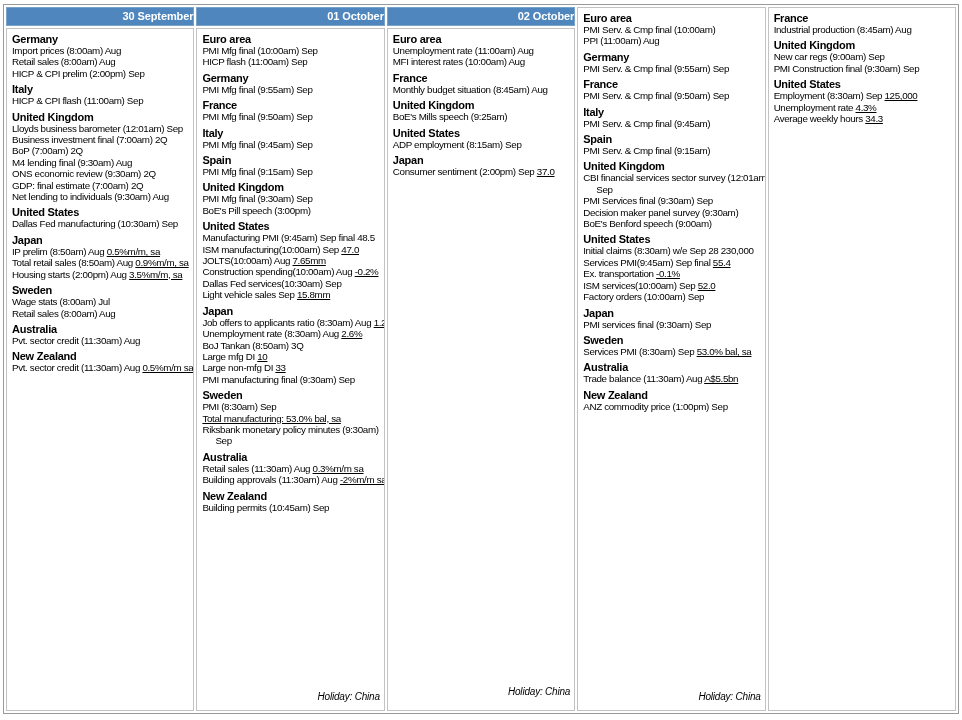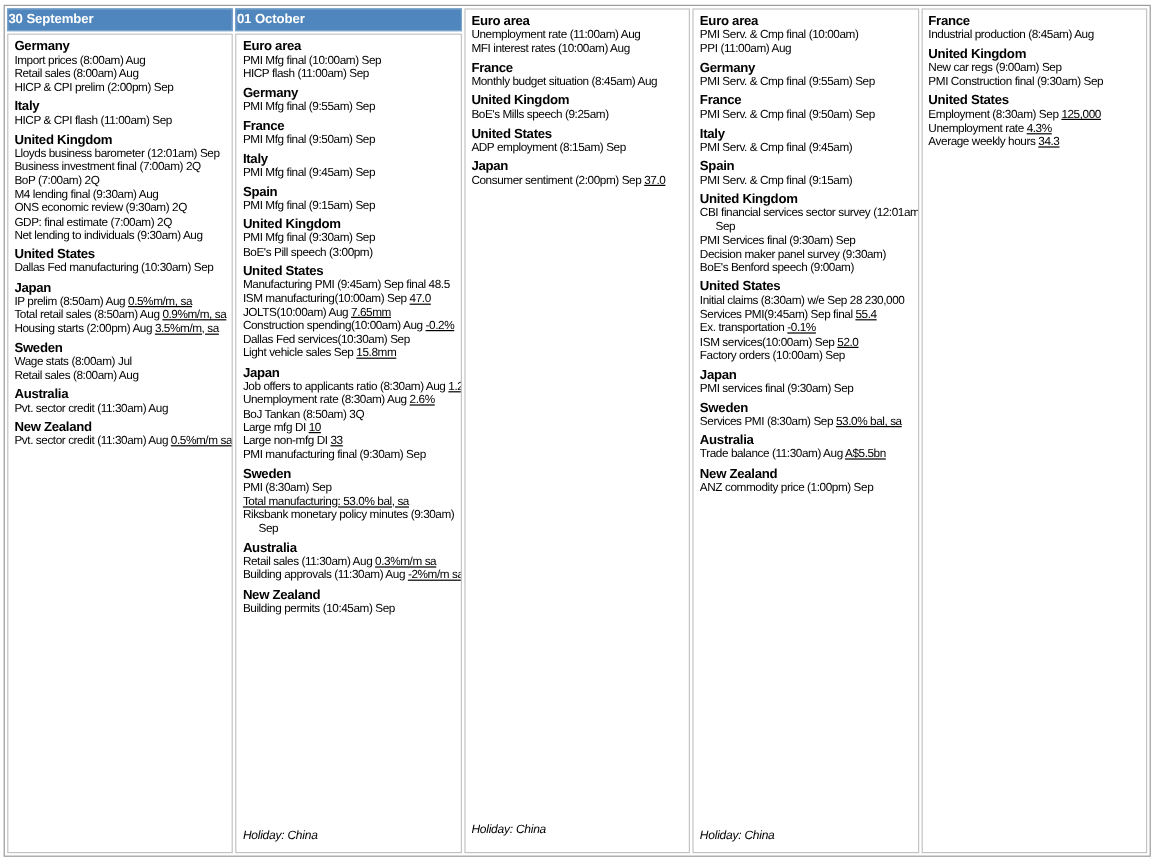--- a/index.html
+++ b/index.html
@@ -24,21 +24,21 @@
     display:flex;
     flex-direction:column;
     min-width:0;
   }
   .day-header{
     background:#4f86bd;
     border:1px solid #7aa3c8;
     color:#fff;
     font-weight:bold;
     font-size:11px;
-    text-align:left;
+    text-align:right;
     padding:2px 0 3px 0;
     margin-bottom:2px;
     letter-spacing:-0.1px;
   }
   .day-body{
     flex:1 1 auto;
     border:1px solid #c3c3c3;
     background:#fff;
     padding:4px 4px 8px 5px;
     display:flex;
@@ -60,20 +60,21 @@
     white-space:nowrap;
   }
   .item.indent{padding-left:13px;}
   .item .u, .item u{text-decoration:underline;text-underline-offset:1px;}
   .holiday{
     margin-top:auto;
     font-size:10px;
     font-style:italic;
     letter-spacing:-0.2px;
     padding-top:6px;
+    text-align:right;
   }
   .holiday.raised{margin-bottom:5px;}
 </style>
 </head>
 <body>
 
 <div class="calendar">
     <div class="day-col">
       <div class="day-header">30 September</div>
       <div class="day-body">
@@ -182,20 +183,21 @@
           <div class="item">Building approvals (11:30am) Aug <span class="u">-2%m/m sa</span></div>
         </div>
         <div class="group">
           <div class="country">New Zealand</div>
           <div class="item">Building permits (10:45am) Sep</div>
         </div>
         <div class="holiday">Holiday: China</div>
       </div>
     </div>
     <div class="day-col">
+      <div class="day-header">02 October</div>
       <div class="day-body">
         <div class="group">
           <div class="country">Euro area</div>
           <div class="item">Unemployment rate (11:00am) Aug</div>
           <div class="item">MFI interest rates (10:00am) Aug</div>
         </div>
         <div class="group">
           <div class="country">France</div>
           <div class="item">Monthly budget situation (8:45am) Aug</div>
         </div>

